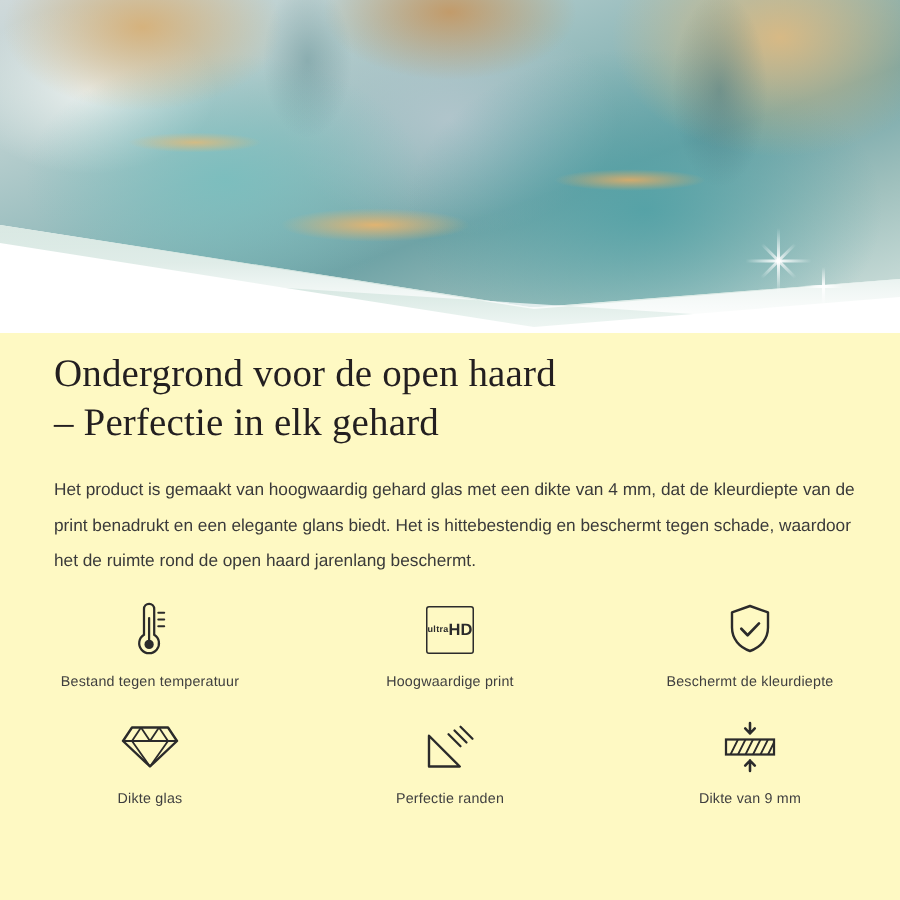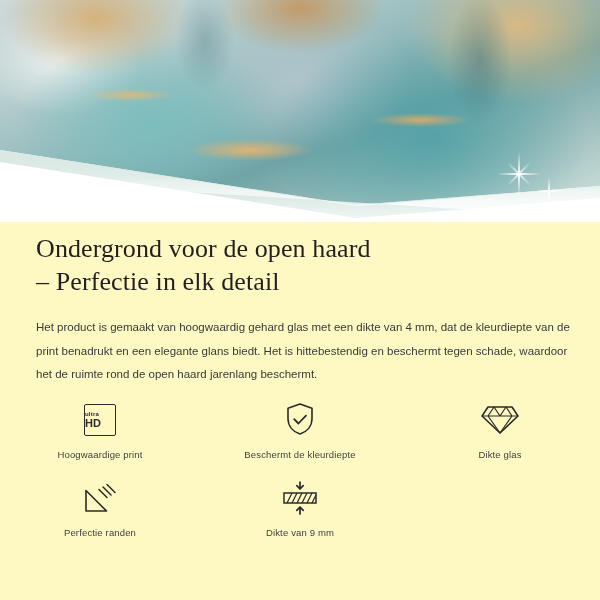--- a/index.html
+++ b/index.html
@@ -153,22 +153,22 @@
     color: #3f3f3f;
     text-align: center;
     letter-spacing: 0.15px;
   }
   .hd-badge {
     width: 30px;
     height: 30px;
     border: 1.6px solid #2b2b2b;
     border-radius: 2px;
     display: flex;
-    flex-direction: column;
-    align-items: flex-start;
+    flex-direction: row;
+    align-items: center;
     justify-content: center;
     line-height: 1;
   }
   .hd-badge .ultra {
     font-size: 6px;
     font-weight: 700;
     color: #2b2b2b;
     letter-spacing: 0.2px;
   }
   .hd-badge .hd {
@@ -195,27 +195,38 @@
     </span>
     <span class="sparkle s2">
       <i class="h"></i>
         <i class="v"></i>
     </span>
   </div>
 
   <div class="content">
     <h1 class="headline">
       <span>Ondergrond voor de open haard</span>
-      <span class="l2">– Perfectie in elk detail</span>
+      <span class="l2">– Perfectie in elk gehard</span>
     </h1>
     <p class="paragraph">Het product is gemaakt van hoogwaardig gehard glas met een dikte van 4 mm, dat de kleurdiepte van de print benadrukt en een elegante glans biedt. Het is hittebestendig en beschermt tegen schade, waardoor het de ruimte rond de open haard jarenlang beschermt.</p>
   </div>
 
   <div class="features">
 
+    <div class="feature">
+      <span class="glyph">
+        <svg width="34" height="40" viewBox="0 0 34 40" fill="none" xmlns="http://www.w3.org/2000/svg">
+          <path d="M13 6a3.4 3.4 0 016.8 0v17.2a6.6 6.6 0 11-6.8 0V6z" stroke="#2b2b2b" stroke-width="1.5"></path>
+          <path d="M16.4 12v14.5" stroke="#2b2b2b" stroke-width="1.5" stroke-linecap="round"></path>
+          <circle cx="16.4" cy="29.6" r="3.1" fill="#2b2b2b"></circle>
+          <path d="M22.5 8.5h4M22.5 13h4M22.5 17.5h4" stroke="#2b2b2b" stroke-width="1.3" stroke-linecap="round"></path>
+        </svg>
+      </span>
+      <span class="caption">Bestand tegen temperatuur</span>
+    </div>
 
     <div class="feature">
       <span class="glyph">
         <span class="hd-badge">
           <span class="ultra">ultra</span>
           <span class="hd">HD</span>
         </span>
       </span>
       <span class="caption">Hoogwaardige print</span>
     </div>

